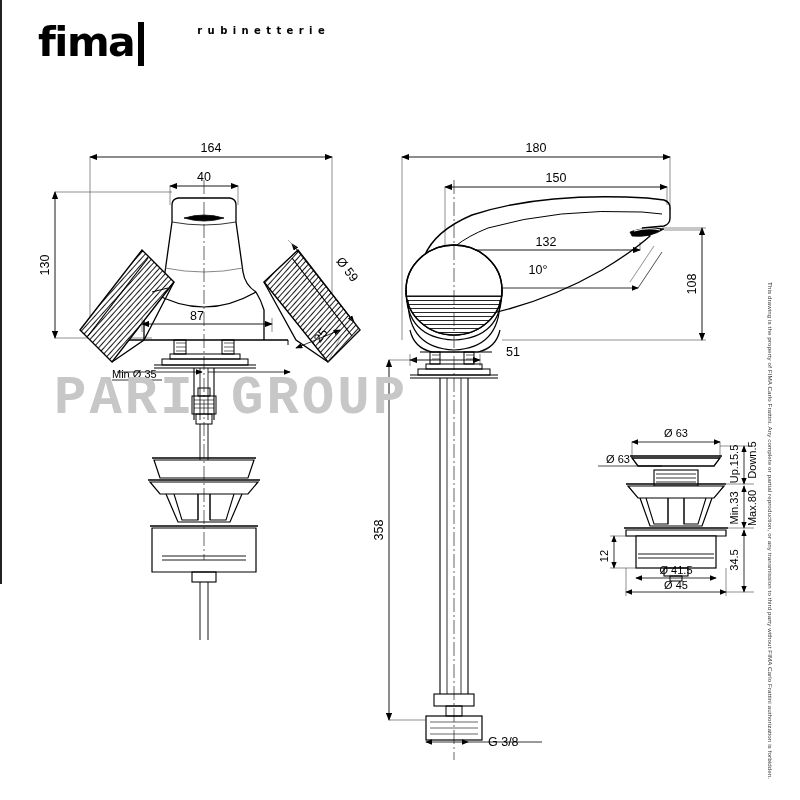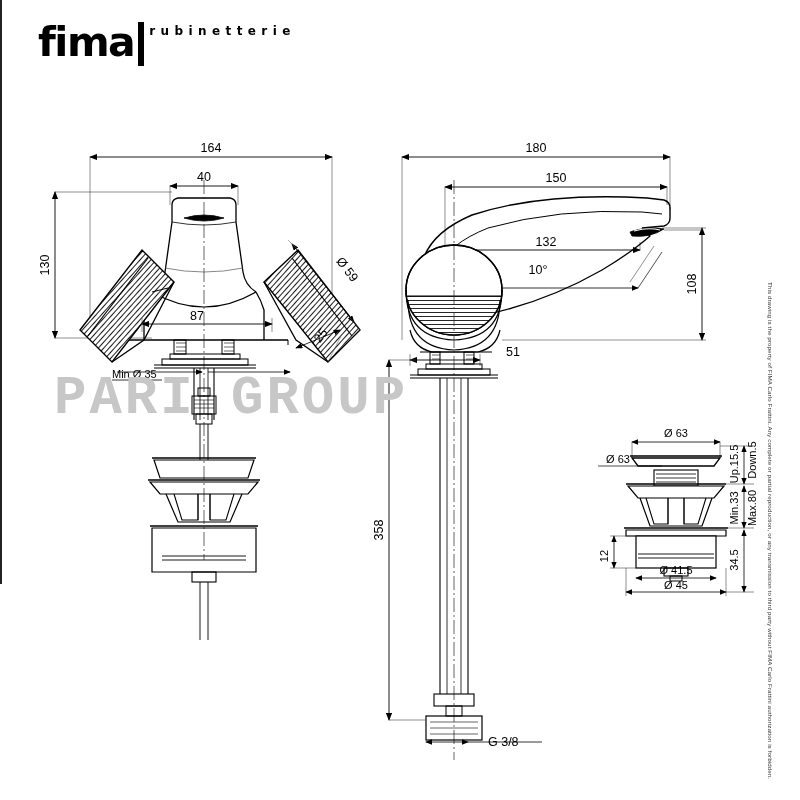--- a/index.html
+++ b/index.html
@@ -27,22 +27,22 @@
   #logo-bar{width:6px;height:44px;background:#000;margin:0 5px 0 4px;}
   #logo-right{display:flex;flex-direction:column;justify-content:flex-start;padding-top:3px;}
   #logo-cf{
     font-family:"DejaVu Sans", sans-serif;
     font-size:19.5px;font-weight:700;letter-spacing:-0.6px;line-height:19px;
     color:#000;white-space:nowrap;
   }
   #logo-cf .dot{font-size:13px;vertical-align:super;}
   #logo-sub{
     font-family:"DejaVu Sans", sans-serif;
-    font-size:12px;font-weight:700;letter-spacing:5.4px;line-height:10px;
-    color:#000;margin-top:1px;white-space:nowrap;
+    font-size:10px;font-weight:700;letter-spacing:5.4px;line-height:10px;
+    color:#000;margin-top:1px;white-space:nowrap;margin-left:48px;
   }
   #code-box{
     position:absolute;right:22px;top:27px;width:170px;height:30px;
     border:1.6px solid #000;background:#fff;
     display:flex;align-items:center;justify-content:flex-end;
     box-sizing:border-box;padding-right:12px;
   }
   #code-box span{font-size:19px;font-family:"Liberation Sans",sans-serif;letter-spacing:0.5px;}
   
   #watermark{

